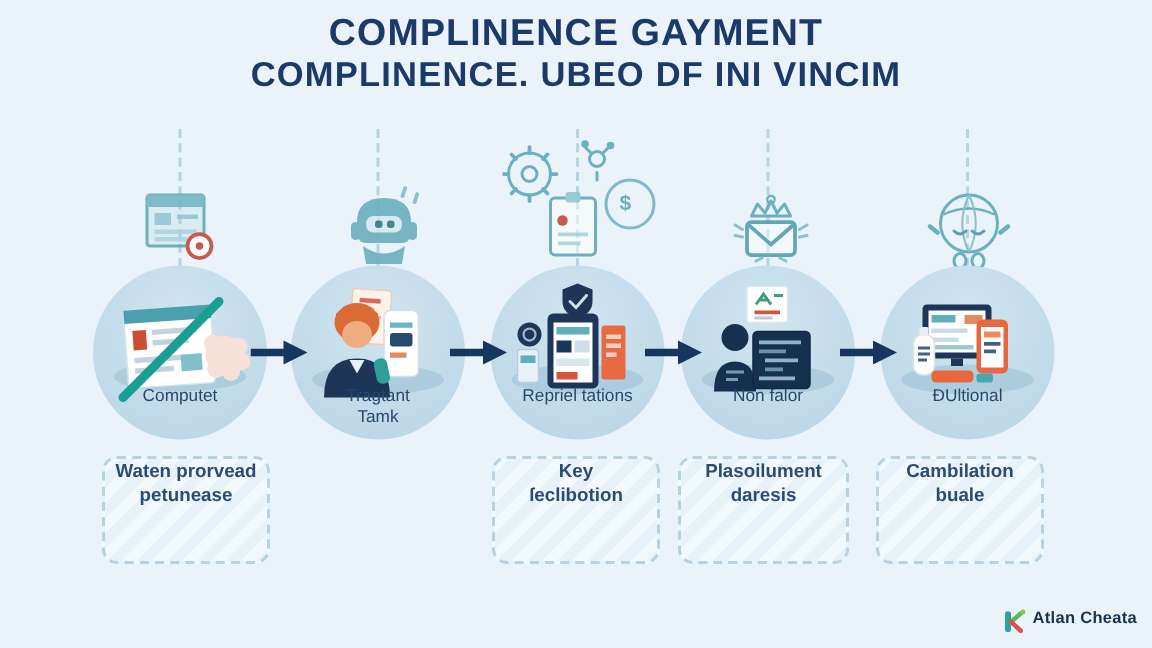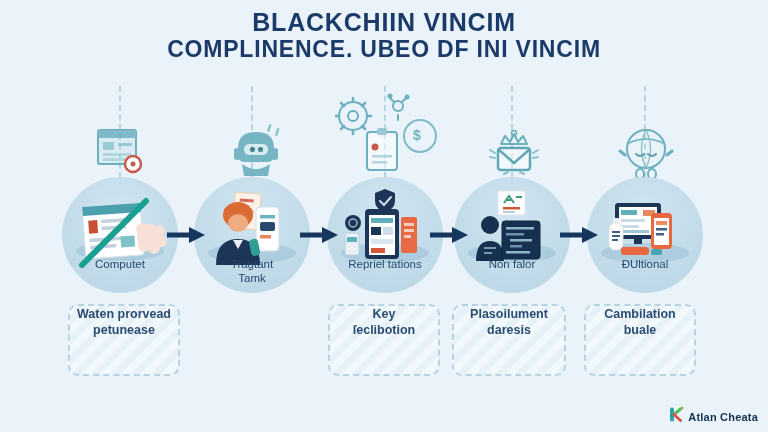--- a/index.html
+++ b/index.html
@@ -17,29 +17,29 @@
   .clabel{position:absolute;left:0;right:0;top:80px;text-align:center;color:#27476e;
           font-weight:normal;font-size:11.5px;line-height:1.22;}
   .clabel span{display:block;}
   .arrow{position:absolute;top:227px;}
   .note{position:absolute;top:304px;height:72px;border:2px dashed #b7d2e1;border-radius:10px;
         background:repeating-linear-gradient(135deg,rgba(250,253,255,.55) 0 7px,rgba(228,241,248,.55) 7px 14px);
         display:flex;justify-content:center;text-align:center;
         color:#2c4b73;font-weight:bold;font-size:12.5px;line-height:1.3;box-sizing:border-box;}
   .note span{display:block;}
   .coin-glyph{position:absolute;left:413px;top:127px;color:#57a5b6;font-size:14px;font-weight:bold;opacity:.85;}
-  .brand{position:absolute;right:10px;bottom:9px;display:flex;align-items:flex-end;gap:4px;}
+  .brand{position:absolute;right:10px;bottom:9px;display:flex;align-items:flex-start;gap:4px;}
   .brandtext{color:#17324f;font-weight:bold;font-size:11px;letter-spacing:.2px;}
 </style>
 </head>
 <body>
 
 <div class="canvas">
 
-  <h1 class="title t1">BLACKCHIIN VINCIM</h1>
+  <h1 class="title t1">COMPLINENCE GAYMENT</h1>
   <h1 class="title t2">COMPLINENCE. UBEO DF INI VINCIM</h1>
 
   <div class="vline" style="left:119px"></div>
   <div class="vline" style="left:251px"></div>
   <div class="vline" style="left:384px"></div>
   <div class="vline" style="left:511px"></div>
   <div class="vline" style="left:644px"></div>
 
   <div class="topicon" style="left:93px;top:126px">
     <svg width="56" height="52" viewBox="0 0 56 52">

